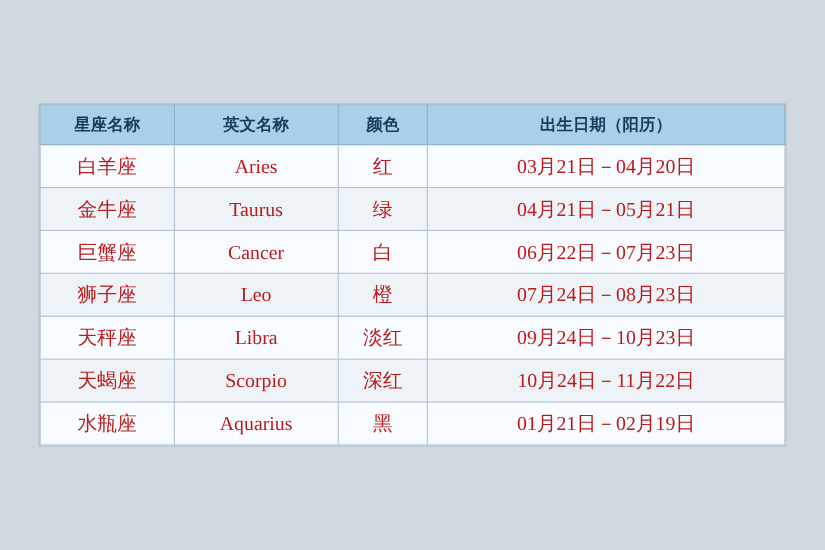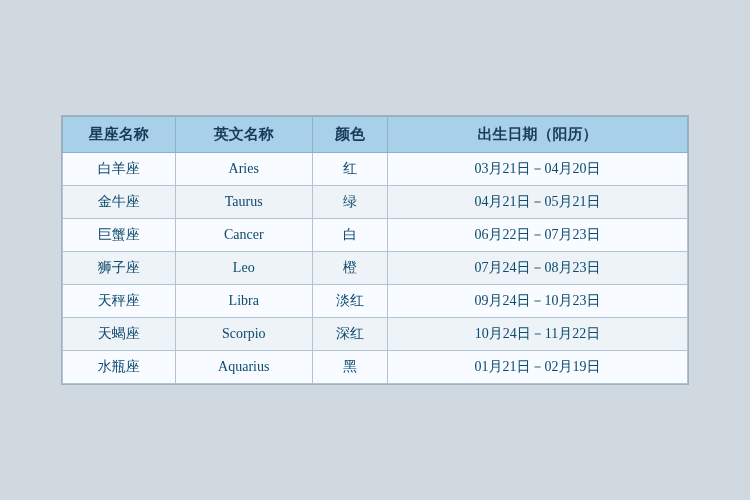--- a/index.html
+++ b/index.html
@@ -14,21 +14,21 @@
       background-color: #d0d8e0;
       display: flex;
       align-items: center;
       justify-content: center;
       font-family: 'SimSun', 'STSong', serif;
     }
 
     .table-container {
       background-color: #f0f4f8;
       border: 1px solid #a0b0c0;
-      width: 628px;
+      width: 680px;
     }
 
     table {
       width: 100%;
       border-collapse: collapse;
     }
 
     thead tr {
       background-color: #a8d0e8;
     }
@@ -47,22 +47,22 @@
     }
 
     tbody tr:nth-child(even) {
       background-color: #eef3f8;
     }
 
     tbody td {
       border: 1px solid #b0c4d4;
       padding: 7px 12px;
       text-align: center;
-      font-size: 14px;
-      color: #0c4a6e;
+      font-size: 18px;
+      color: #b91c1c;
     }
 
     .col-chinese {
       width: 18%;
     }
 
     .col-english {
       width: 22%;
       font-family: Liberation Serif, serif;
     }

